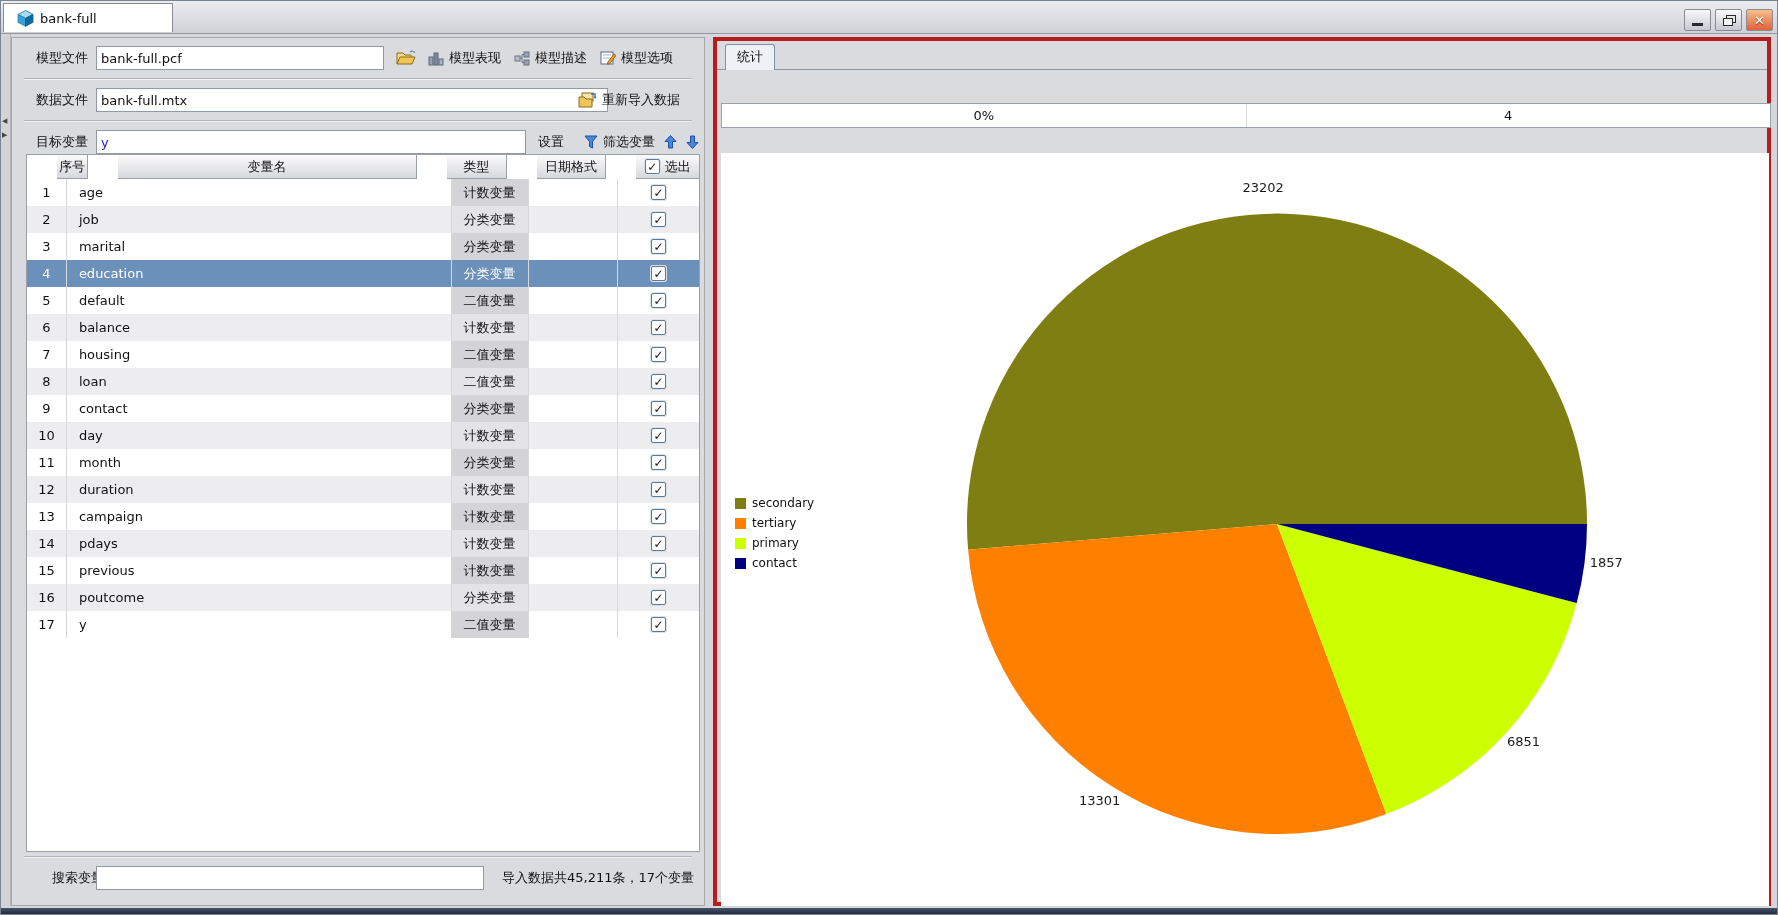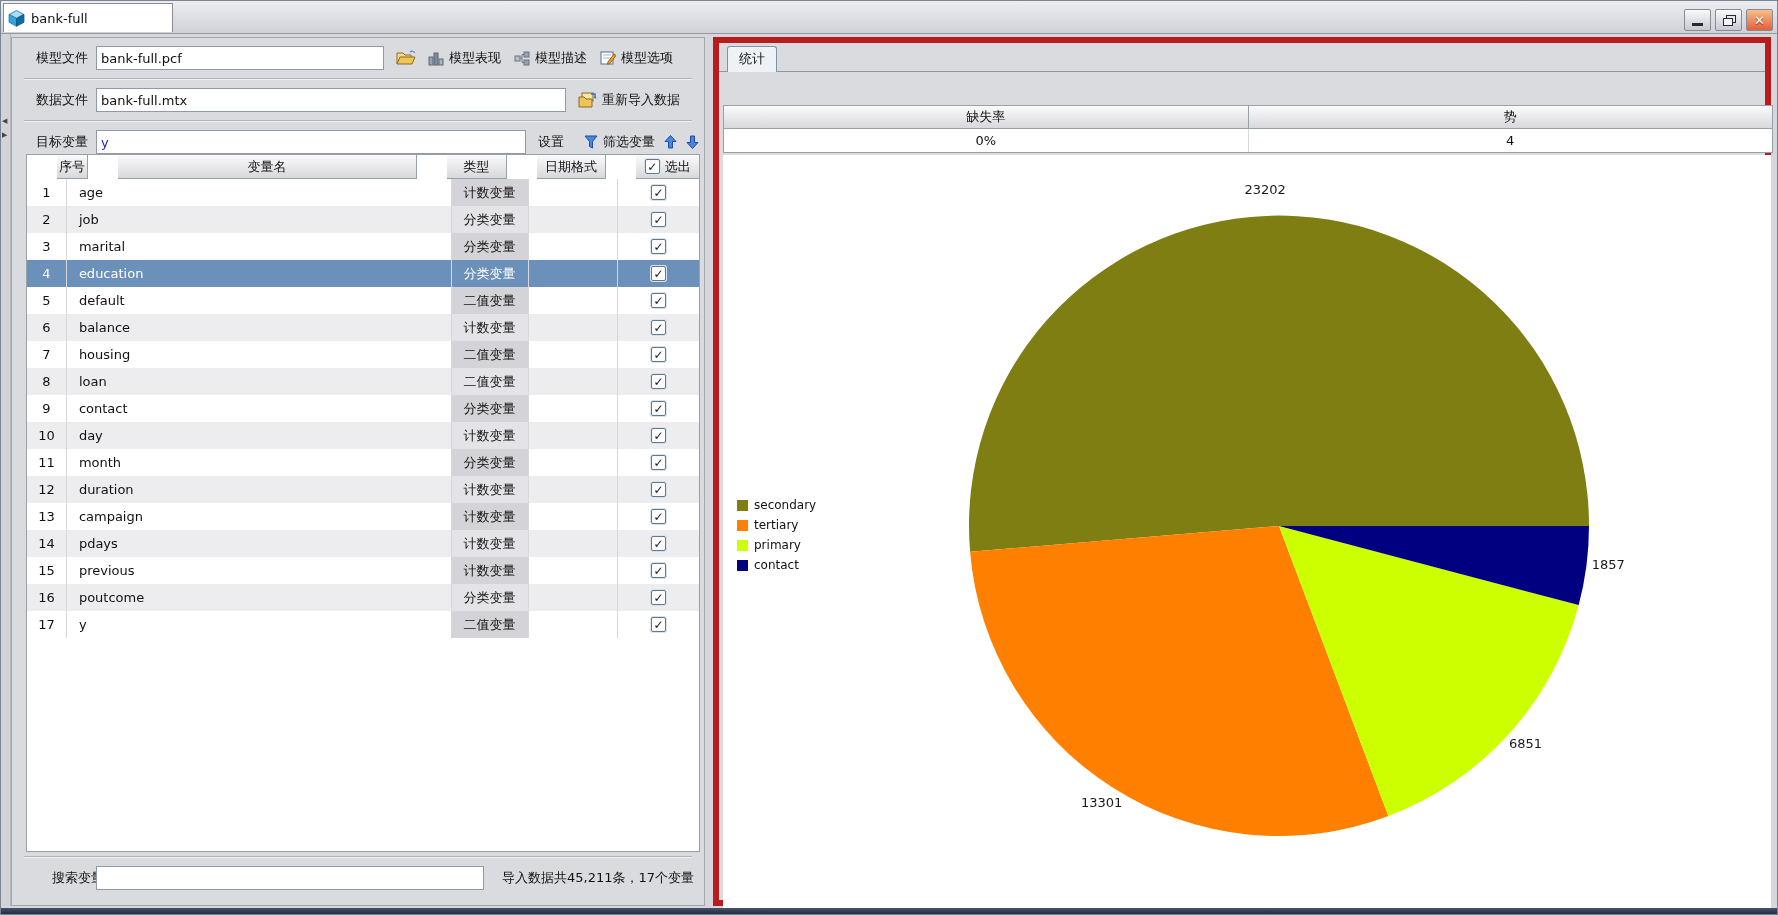--- a/index.html
+++ b/index.html
@@ -4,40 +4,40 @@
 <style>
   html,body{margin:0;padding:0;background:#b8b9bd;}
   .window{position:relative;width:1778px;height:915px;background:#d6d7db;
     font-family:"DejaVu Sans","Liberation Sans",sans-serif;font-size:13px;color:#111;
     overflow:hidden;border:1px solid #7a8494;box-sizing:border-box;}
   
   .titlebar{position:absolute;left:0;top:0;width:1778px;height:32px;
     background:linear-gradient(#ecedf1,#cfd1d7);border-bottom:1px solid #97979f;}
   .title-tab{position:absolute;left:2px;top:2px;width:170px;height:29px;background:#fff;
     border:1px solid #8a8a92;border-bottom:none;display:flex;align-items:center;gap:6px;
-    padding-left:4px;box-sizing:border-box;}
+    padding-left:13px;box-sizing:border-box;}
   .win-controls{position:absolute;right:6px;top:8px;display:flex;gap:4px;}
   .win-btn{width:25px;height:20px;border:1px solid #8a8a92;border-radius:2px;
     background:linear-gradient(#fafafc,#c6c9d1);display:flex;align-items:center;justify-content:center;cursor:default;}
   .win-btn.close{background:linear-gradient(#f6c08a,#e2603a);}
   .min-glyph{width:11px;height:3px;background:#2a2a2e;margin-top:8px;}
   .restore-glyph{position:relative;width:12px;height:10px;}
   .restore-glyph .r1{position:absolute;left:3px;top:0;width:8px;height:6px;border:1px solid #2a2a2e;background:#e8e8ec;}
   .restore-glyph .r2{position:absolute;left:0;top:3px;width:8px;height:6px;border:1px solid #2a2a2e;background:#f4f4f6;}
   .close-glyph{color:#fff;font-weight:bold;font-size:13px;text-shadow:0 1px 1px #7a2a10;line-height:1;}
   
   .left-strip{position:absolute;left:0;top:33px;width:9px;height:872px;background:#d2d3d7;border-right:1px solid #b6b6bc;}
   .strip-arrow{position:absolute;left:1px;font-size:7px;color:#444;line-height:7px;}
   .v-splitter{position:absolute;left:704px;top:33px;width:8px;height:872px;background:#d6d7db;}
   .win-bottom{position:absolute;left:0;top:907px;width:1778px;height:8px;background:linear-gradient(#46546a,#141e30);}
   
   .left-panel{position:absolute;left:10px;top:36px;width:694px;height:869px;background:#dadbdf;
     border:1px solid #a4a4ac;box-sizing:border-box;}
   .right-panel{position:absolute;left:712px;top:36px;width:1058px;height:869px;background:#dadbdf;
-    border:6px solid #b91c1c;box-sizing:border-box;text-align:right;}
+    border:4px solid #b91c1c;box-sizing:border-box;text-align:right;}
   .lbl{position:absolute;line-height:24px;white-space:nowrap;}
   .tfield{position:absolute;height:24px;border:1px solid #8f9aa8;background:#fff;box-sizing:border-box;
     font-family:inherit;font-size:13px;padding:0 4px;color:#111;}
   .tfield.blue{color:#1f1fd0;}
   .groove{position:absolute;left:12px;right:12px;height:0;border-top:1px solid #b2b2b8;border-bottom:1px solid #f2f2f5;}
   .toolbtn{position:absolute;height:24px;display:flex;align-items:center;gap:5px;white-space:nowrap;cursor:default;}
   .arrowbtn{position:absolute;width:16px;height:24px;display:flex;align-items:center;justify-content:center;}
   
   .var-table{position:absolute;left:14px;top:116px;width:674px;height:698px;background:#fff;
     border:1px solid #9aa0a8;box-sizing:border-box;overflow:hidden;}
@@ -150,21 +150,21 @@
         <line x1="3" y1="5" x2="11" y2="5" stroke="#9db4d8"></line>
         <line x1="3" y1="8" x2="11" y2="8" stroke="#9db4d8"></line>
         <polygon points="8,12 14,4 16,5.5 10,13.5 7.5,14.2" fill="#f0a030" stroke="#a06010"></polygon>
       </svg>
       <span>模型选项</span>
     </div>
 
     <div class="groove" style="top:40px;"></div>
 
     <span class="lbl" style="left:24px;top:50px;">数据文件</span>
-    <input class="tfield" style="left: 84px; top: 50px; width: 470px;" value="bank-full.mtx">
+    <input class="tfield" style="left: 84px; top: 50px; width: 512px;" value="bank-full.mtx">
     <div class="toolbtn" style="left:566px;top:50px;">
       <svg class="icon" width="19" height="16" viewBox="0 0 19 16">
         <rect x="4" y="1" width="11" height="8" fill="#f8e4a8" stroke="#8a6d1a"></rect>
         <path d="M1,15 L1,5 L6,5 L8,7 L14,7 L14,15 Z" fill="#f0c458" stroke="#8a6d1a"></path>
         <path d="M13,2 l4,0 l0,3" fill="none" stroke="#3a6fc4" stroke-width="1.4"></path>
         <polygon points="18.5,6.5 15.5,6 17.5,4" fill="#3a6fc4"></polygon>
       </svg>
       <span>重新导入数据</span>
     </div>
 
@@ -378,24 +378,20 @@
   <div class="right-panel">
 
     <div class="tabrow1">
       <div class="tab active" style="left:8px;">
         <span>统计</span>
       </div>
     </div>
 
 
     <div class="stats-table">
-      <div class="st-row head">
-        <div class="st-cell">缺失率</div>
-        <div class="st-cell">势</div>
-      </div>
       <div class="st-row vals">
         <div class="st-cell">0%</div>
         <div class="st-cell">4</div>
       </div>
     </div>
 
     <div class="chart-area">
       <svg id="pie-svg" width="1048" height="753" viewBox="0 0 1048 753">
           <path d="M556,371 L866.0,371.0 A310,310 0 1 0 247.1,396.7 Z" fill="#7E7E12"></path>
           <text x="542.2" y="39.3" text-anchor="middle" font-size="13" fill="#1a1a1a">23202</text>

